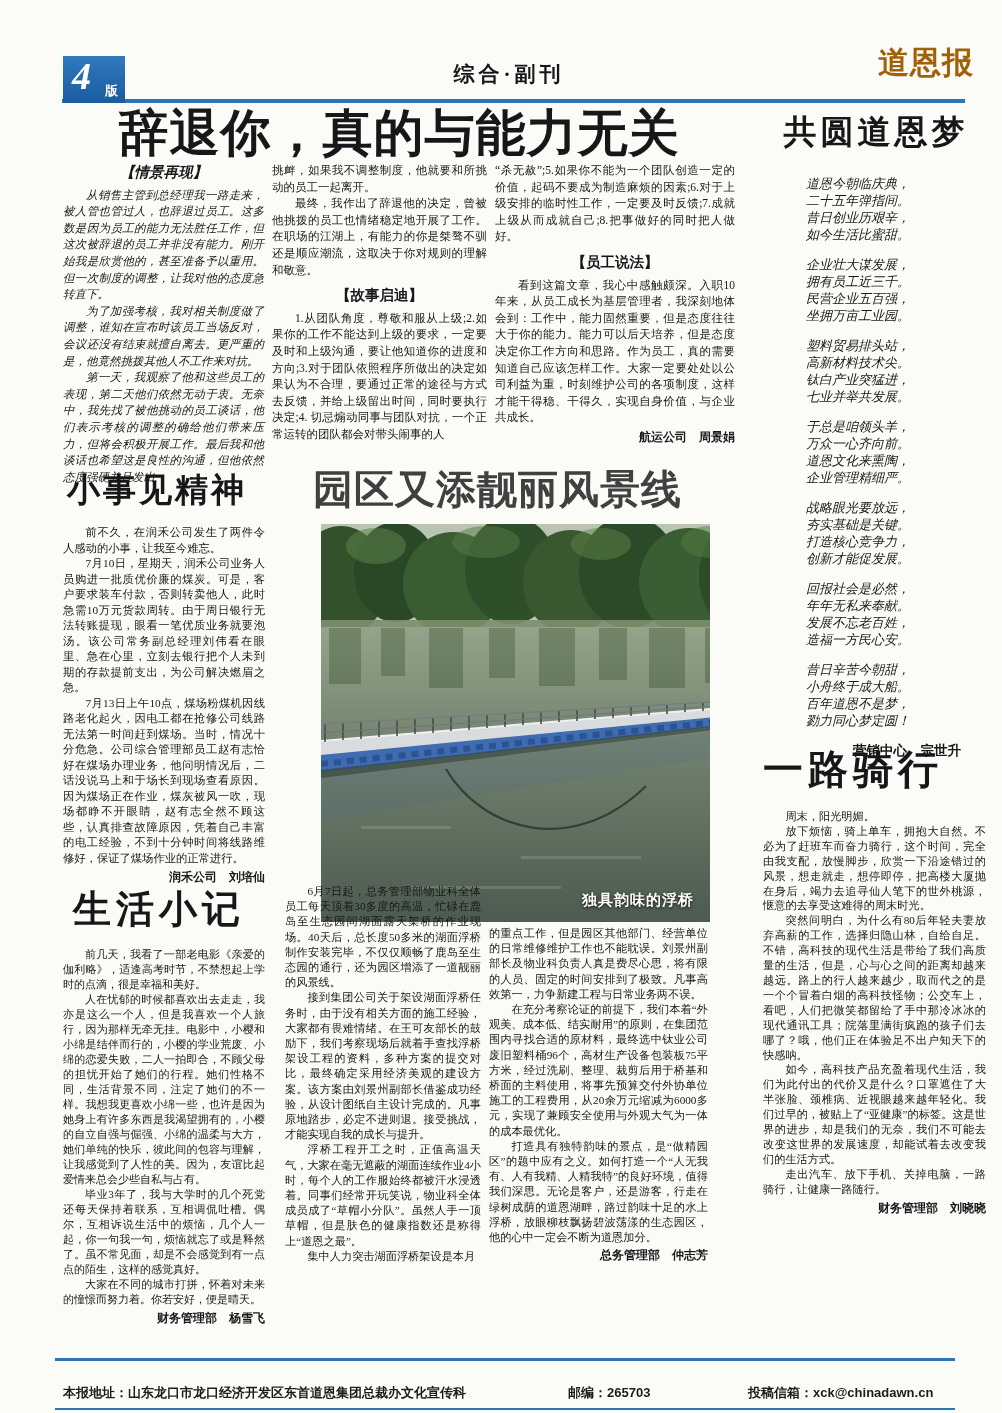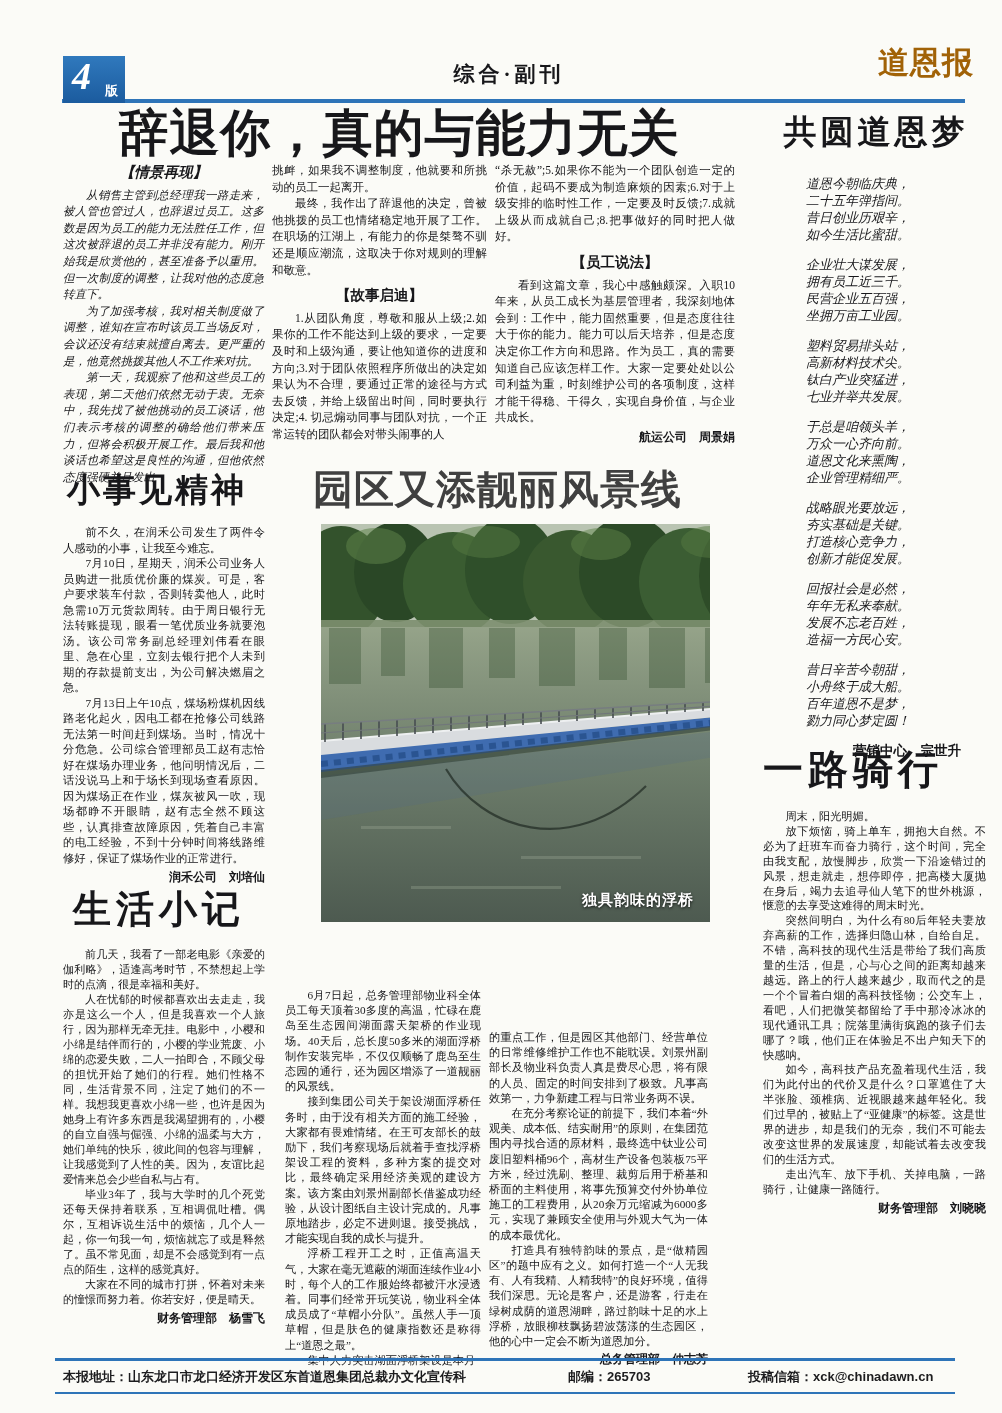--- a/index.html
+++ b/index.html
@@ -66,34 +66,34 @@
   
   #red-hl { left: 285px; top: 462px; width: 425px; text-align: center;
     font-size: 40px; font-weight: 900; color: #404040; letter-spacing: 1px;
     font-family: "Liberation Sans", "DejaVu Sans", sans-serif; }
   #photo { left: 285px; top: 524px; width: 425px; height: 398px; overflow: hidden; padding-left: 36px; }
   #photo svg { display: block; }
   #photo .cap { position: absolute; right: 16px; bottom: 12px; color: #fff;
     font-weight: 700; font-size: 15px; letter-spacing: 1px;
     font-family: "Liberation Sans", "DejaVu Sans", sans-serif;
     text-shadow: 0 1px 3px rgba(0,0,0,.85); }
-  #scenic-cols { left: 285px; top: 988px; width: 425px; display: flex; gap: 8px; }
+  #scenic-cols { left: 285px; top: 884px; width: 425px; display: flex; gap: 8px; }
   #scenic-cols .col { font-size: 11.2px; line-height: 15.2px; }
   .sc1 { width: 196px; } .sc2 { width: 219px; margin-top: 42px; }
 
   
   #cycling { left: 763px; top: 742px; width: 223px; }
   #cycling .title { text-align: left; font-size: 40px; font-weight: 900; letter-spacing: 5px;
     margin-bottom: 12px; font-family: "Liberation Sans", "DejaVu Sans", sans-serif; }
   #cycling p { font-size: 11.2px; line-height: 14.9px; }
 
   
   #footer { left: 55px; top: 1358px; width: 900px;
     border-top: 3px solid #2e74b8; border-bottom: 2px solid #2e74b8;
-    padding: 7px 10px 6px 8px; display: flex; align-items: center;
+    padding: 23px 10px 6px 8px; display: flex; align-items: center;
     font-family: "Liberation Sans", "DejaVu Sans", sans-serif;
     font-weight: 700; font-size: 13px; color: #1c1c1e; }
   #footer .addr { width: 505px; }
   #footer .postal { width: 180px; }
   #footer .mail { flex: 1; }
 </style>
 </head>
 <body>
 
 <div>

